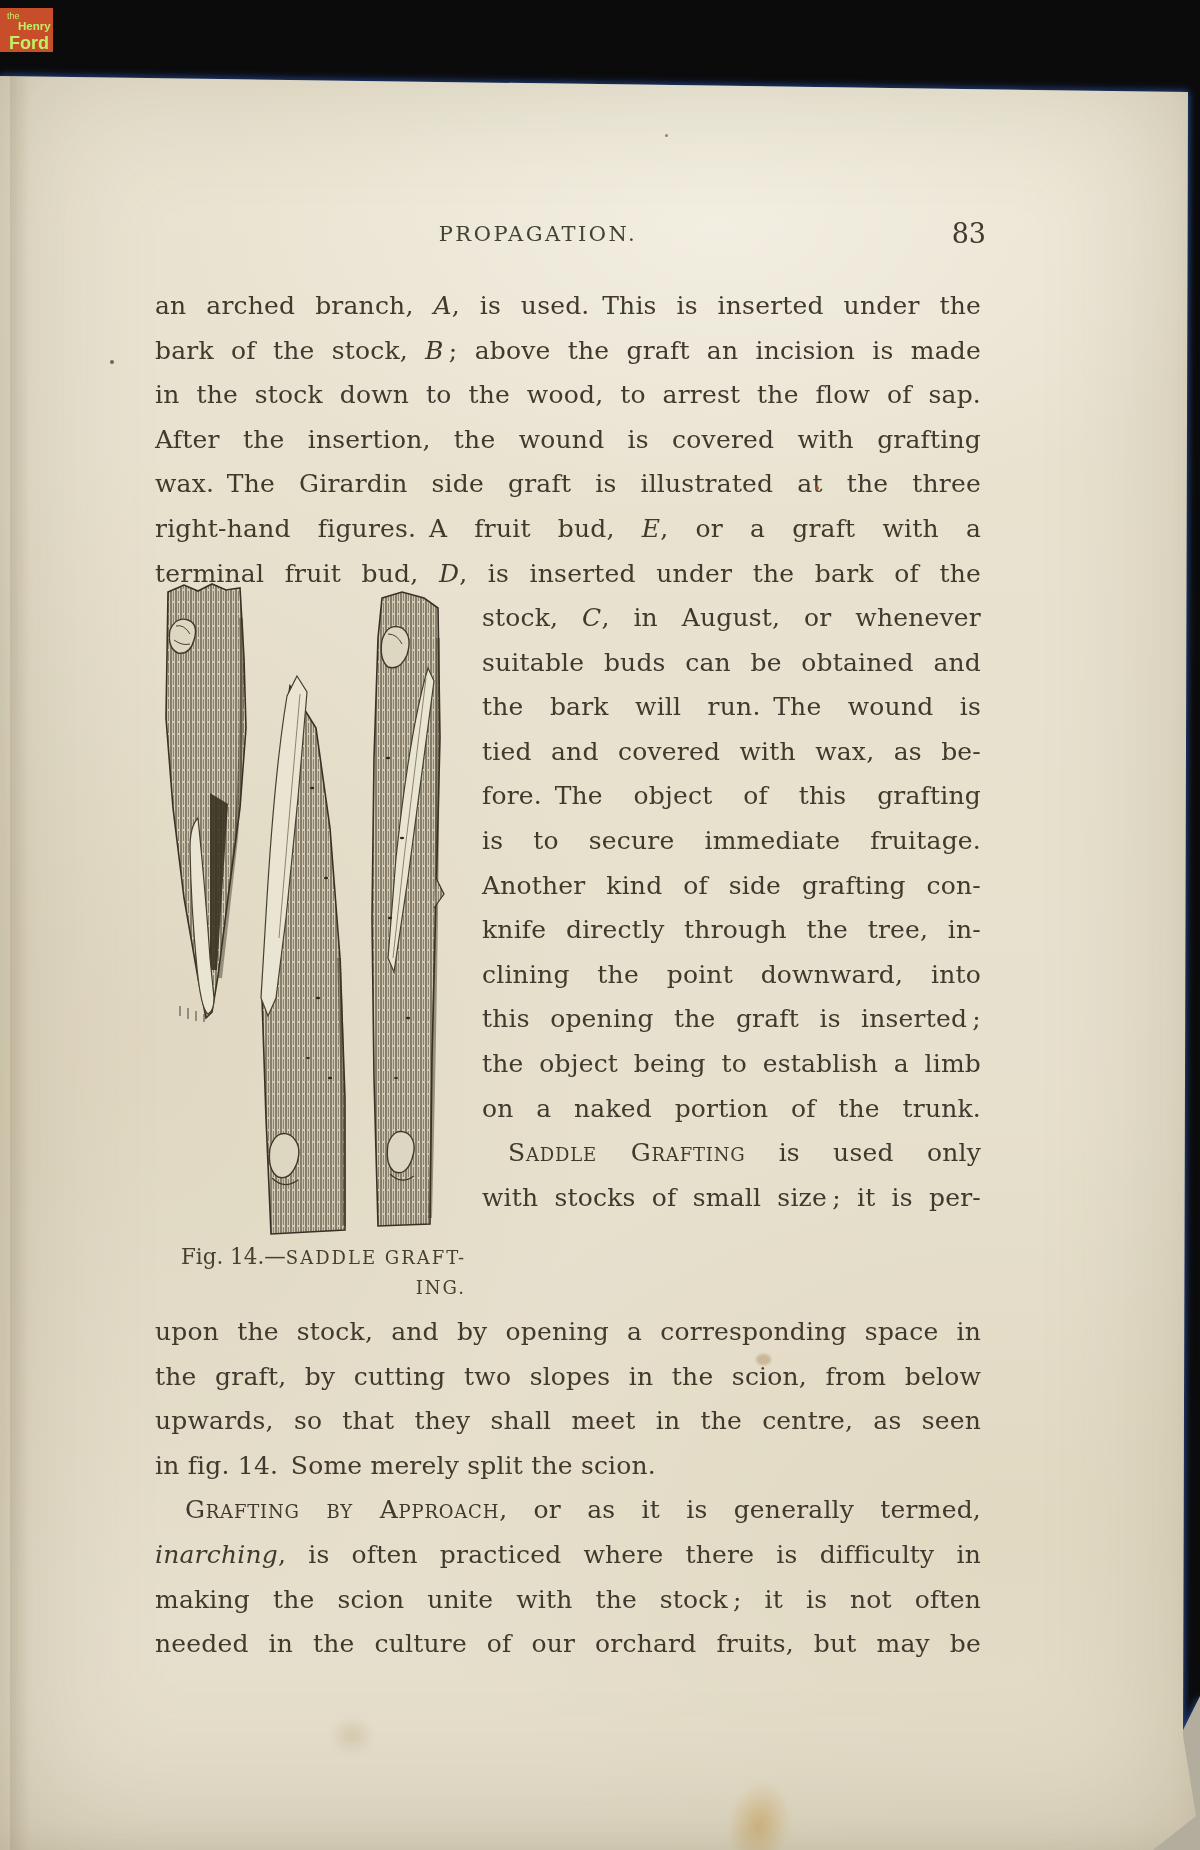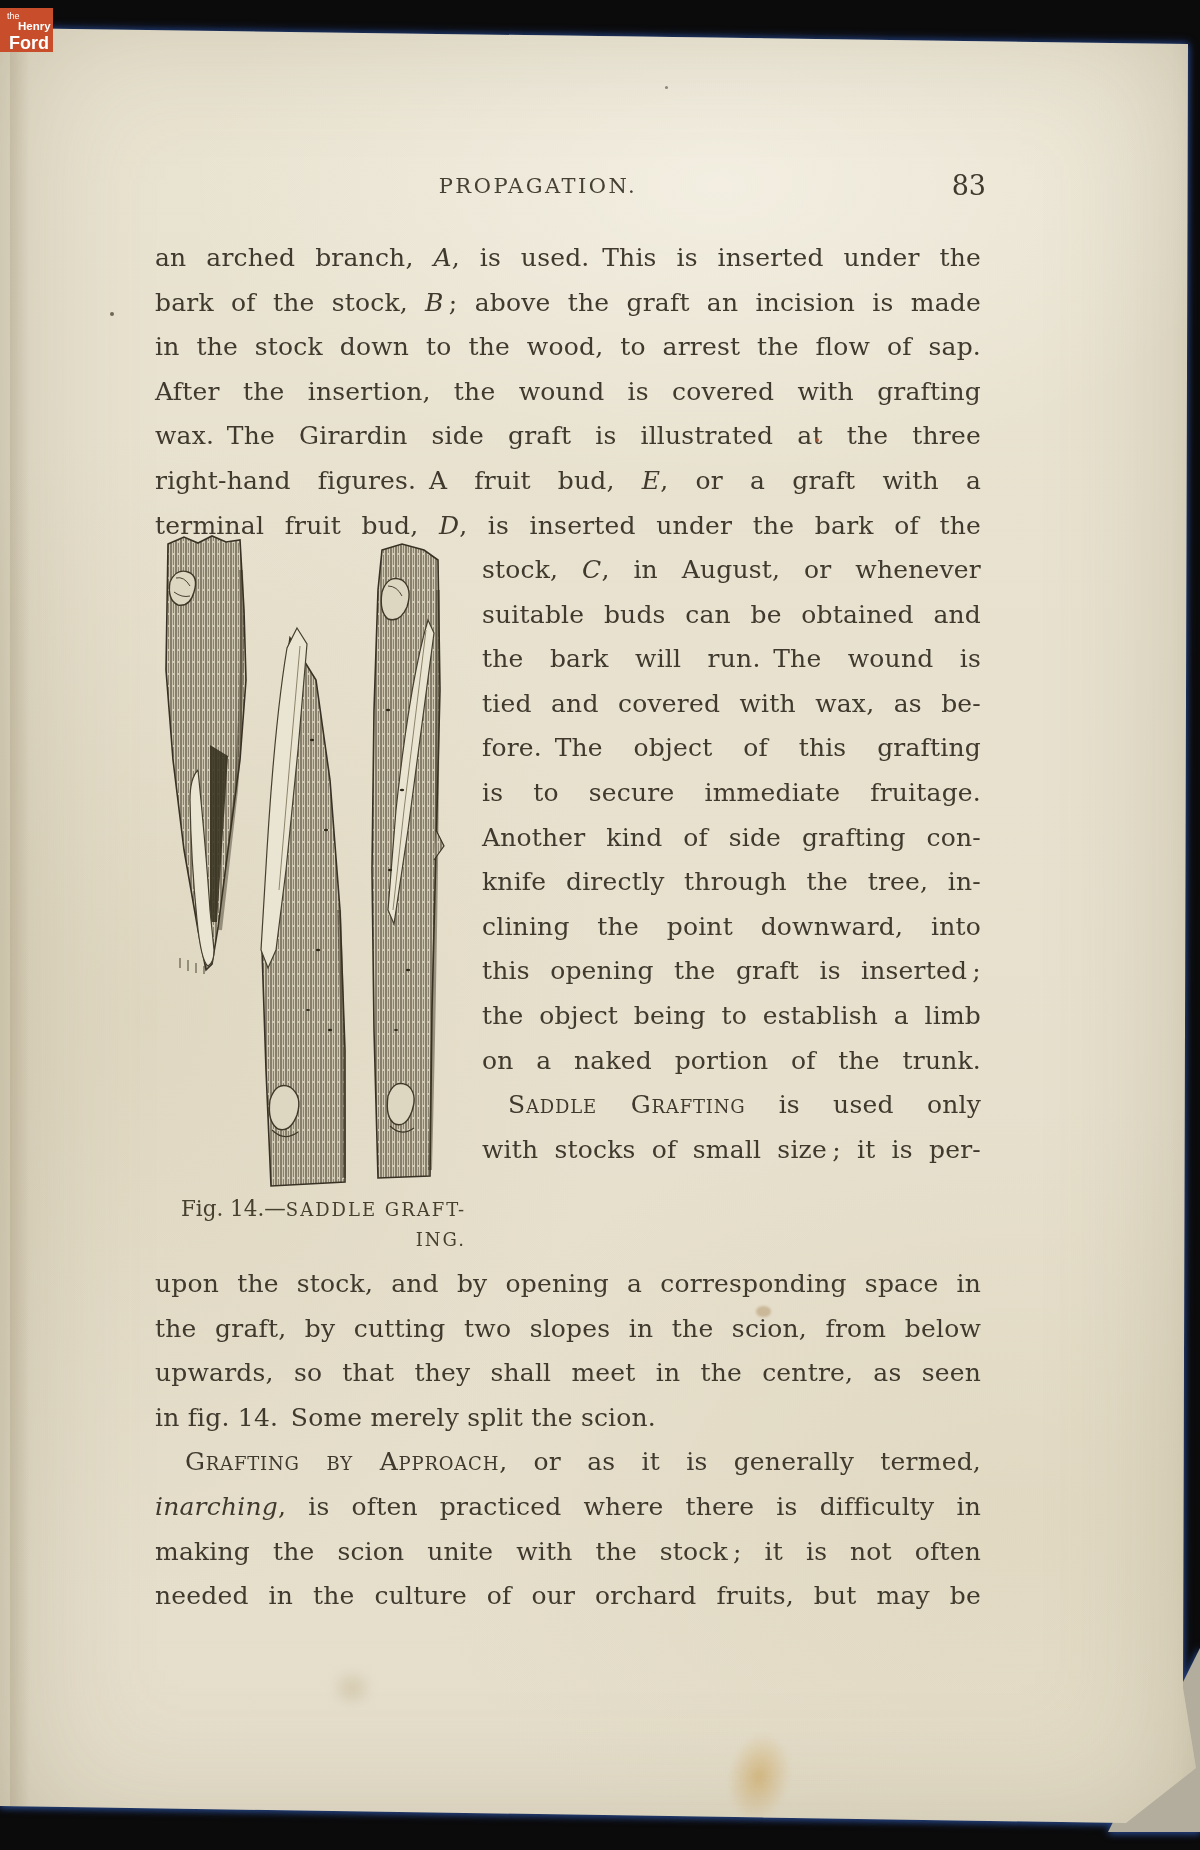--- a/index.html
+++ b/index.html
@@ -1,34 +1,34 @@
 <!DOCTYPE html>
 <html><head>
 <meta charset="utf-8">
 <style>
   html,body{margin:0;padding:0;background:#000;}
   .scan{position:relative;width:1200px;height:1850px;background:#0b0b0c;overflow:hidden;
         font-family:"DejaVu Serif","Liberation Serif",serif;}
-  .paper-wrap{position:absolute;inset:0;filter:drop-shadow(0 2px 3px #24407a) drop-shadow(0 -2px 3px #1b3060);}
+  .paper-wrap{position:absolute;inset:0;filter:drop-shadow(0 2px 3px #24407a) drop-shadow(0 -2px 3px #1b3060);margin-top:48px;}
   .fold{position:absolute;inset:0;background:#b3ad9d;
         clip-path:polygon(1108px 1832px,1200px 1648px,1200px 1832px);}
   .paper{position:absolute;inset:0;
         background:
           radial-gradient(900px 500px at 60% 10%, rgba(250,247,238,.55), rgba(250,247,238,0) 60%),
           radial-gradient(700px 900px at 12% 55%, rgba(190,175,135,.18), rgba(190,175,135,0) 65%),
           radial-gradient(1000px 700px at 85% 82%, rgba(200,185,140,.16), rgba(200,185,140,0) 60%),
           linear-gradient(#e9e3d1,#e5decb);
         clip-path:polygon(0px 28px,1188px 44px,1183px 1688px,1196px 1768px,1126px 1823px,0px 1806px);}
   .vignette{position:absolute;inset:0;pointer-events:none;
         box-shadow:inset 0 0 150px rgba(110,95,60,.30), inset 0 0 30px rgba(110,95,60,.12);}
   .crease{position:absolute;left:10px;top:28px;width:20px;height:1780px;
         background:linear-gradient(90deg,rgba(120,100,70,.16),rgba(120,100,70,0));}
 
   
-  .logo{position:absolute;left:0;top:8px;width:53px;height:44px;background:#c84e2b;color:#ffffff;
+  .logo{position:absolute;left:0;top:8px;width:53px;height:44px;background:#c84e2b;color:#bef264;
         font-family:"Liberation Sans","DejaVu Sans",sans-serif;z-index:5;}
   .logo .the{position:absolute;left:7px;top:3px;font-size:9px;}
   .logo .l1{position:absolute;left:18px;top:12px;font-size:11.5px;font-weight:bold;}
   .logo .l2{position:absolute;left:9px;top:25px;font-size:18px;font-weight:bold;}
   .header-band{position:absolute;left:130px;top:170px;width:856px;height:34px;}
   .running-title{position:absolute;left:0;right:40px;text-align:center;top:4px;
         font-size:21px;letter-spacing:2.5px;color:#454034;}
   .page-num{position:absolute;right:0;top:0;font-size:27px;color:#403a2e;}
 
   .col{position:absolute;font-size:25px;line-height:44.6px;color:#3f392e;letter-spacing:.2px;}

